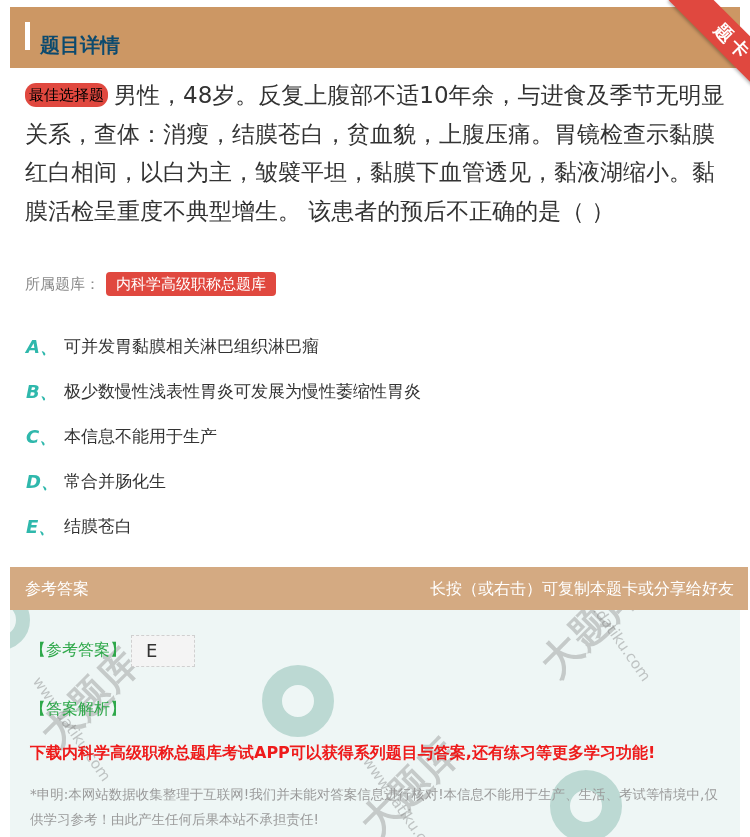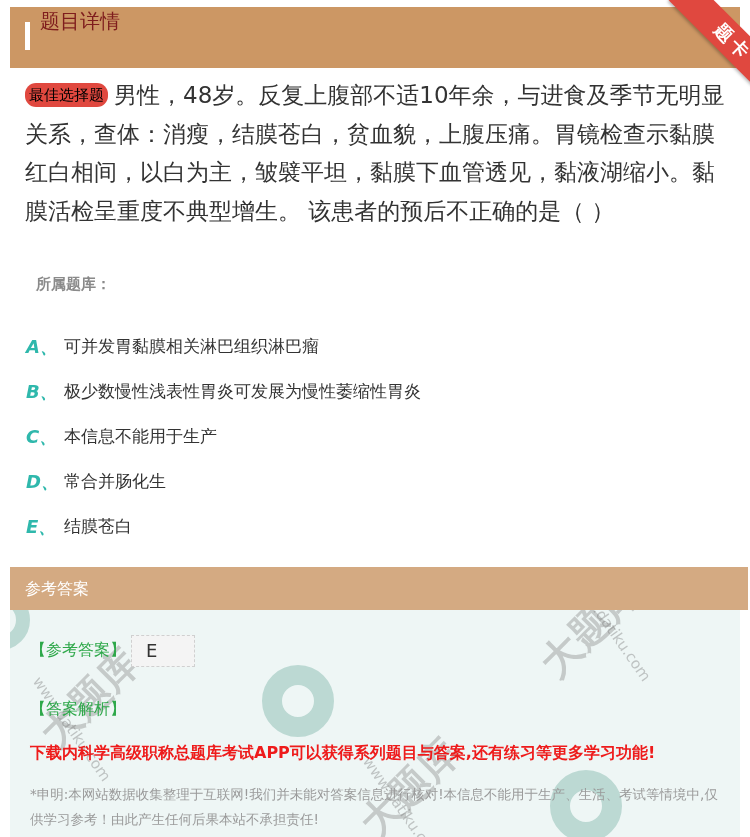--- a/index.html
+++ b/index.html
@@ -7,44 +7,44 @@
     body { font-family: "DejaVu Sans", "Liberation Sans", sans-serif; position: relative; }
 
     .header-bar {
       position: absolute; left: 10px; top: 7px; width: 730px; height: 61px;
       background: #cc9764;
     }
     .header-accent {
       position: absolute; left: 15px; top: 15px; width: 5px; height: 28px; background: #ffffff;
     }
     .header-title {
-      position: absolute; left: 30px; top: 0; font-size: 20px; font-weight: normal;
-      color: #7f1d1d; line-height: 28px;
+      position: absolute; left: 30px; top: 24px; font-size: 20px; font-weight: bold;
+      color: #0c4a6e; line-height: 28px;
     }
     .ribbon-wrap {
       position: absolute; left: 640px; top: 0; width: 110px; height: 90px; overflow: hidden;
     }
     .ribbon {
       position: absolute; left: 18px; top: 26px; width: 150px; height: 32px;
       background: #e0483f; transform: rotate(45deg);
       color: #fff; font-size: 18px; font-weight: bold; text-align: center; line-height: 32px;
       letter-spacing: 4px; box-shadow: 0 2px 3px rgba(0,0,0,0.25);
     }
 
     .question {
       position: absolute; left: 25px; top: 76px; width: 705px;
       font-size: 23px; line-height: 38.5px; color: #333333;
     }
     .qtype-badge {
       display: inline-block; background: #e0483f; color: #000000; font-size: 15px;
       line-height: 24px; padding: 0 4px; border-radius: 11px; vertical-align: 3px; margin-right: 6px;
     }
     .bank-row {
-      position: absolute; left: 36px; top: 272px; height: 24px; font-size: 15px; color: #8a8a8a;
-      line-height: 24px; display: flex; align-items: center; font-weight: bold;
+      position: absolute; left: 25px; top: 272px; height: 24px; font-size: 15px; color: #8a8a8a;
+      line-height: 24px; display: flex; align-items: center;
     }
     .bank-badge {
       display: inline-block; background: #e0483f; color: #fff; font-size: 15px;
       line-height: 24px; padding: 0 10px; border-radius: 4px; margin-left: 6px;
     }
 
     .options { position: absolute; left: 26px; top: 324px; width: 700px; }
     .option {
       display: flex; align-items: center; height: 45px; font-size: 17px; color: #333333;
     }
@@ -102,20 +102,21 @@
 <div class="ribbon-wrap">
   <div class="ribbon">题卡</div>
 </div>
 
 <div class="question">
   <span class="qtype-badge">最佳选择题</span><span>男性，48岁。反复上腹部不适10年余，与进食及季节无明显关系，查体：消瘦，结膜苍白，贫血貌，上腹压痛。胃镜检查示黏膜红白相间，以白为主，皱襞平坦，黏膜下血管透见，黏液湖缩小。黏膜活检呈重度不典型增生。 该患者的预后不正确的是（ ）</span>
 </div>
 
 <div class="bank-row">
   <span>所属题库：</span>
+  <span class="bank-badge">内科学高级职称总题库</span>
 </div>
 
 <div class="options">
   <div class="option">
     <span class="opt-letter">A、</span>
     <span>可并发胃黏膜相关淋巴组织淋巴瘤</span>
   </div>
   <div class="option">
     <span class="opt-letter">B、</span>
     <span>极少数慢性浅表性胃炎可发展为慢性萎缩性胃炎</span>
@@ -129,20 +130,21 @@
     <span>常合并肠化生</span>
   </div>
   <div class="option">
     <span class="opt-letter">E、</span>
     <span>结膜苍白</span>
   </div>
 </div>
 
 <div class="answer-header">
   <span class="left">参考答案</span>
+  <span class="right">长按（或右击）可复制本题卡或分享给好友</span>
 </div>
 
 <div class="answer-body">
 
   <div class="wm-ring" style="left:-40px; top:-20px; width:60px; height:60px; border-width:14px;"></div>
   <div class="wm-ring" style="left:252px; top:55px; width:72px; height:72px; border-width:20px;"></div>
   <div class="wm-ring" style="left:540px; top:160px; width:72px; height:72px; border-width:20px;"></div>
   <div class="wm-text" style="left:20px; top:60px;">大题库</div>
   <div class="wm-text" style="left:340px; top:150px;">大题库</div>
   <div class="wm-text" style="left:520px; top:-10px;">大题库</div>

